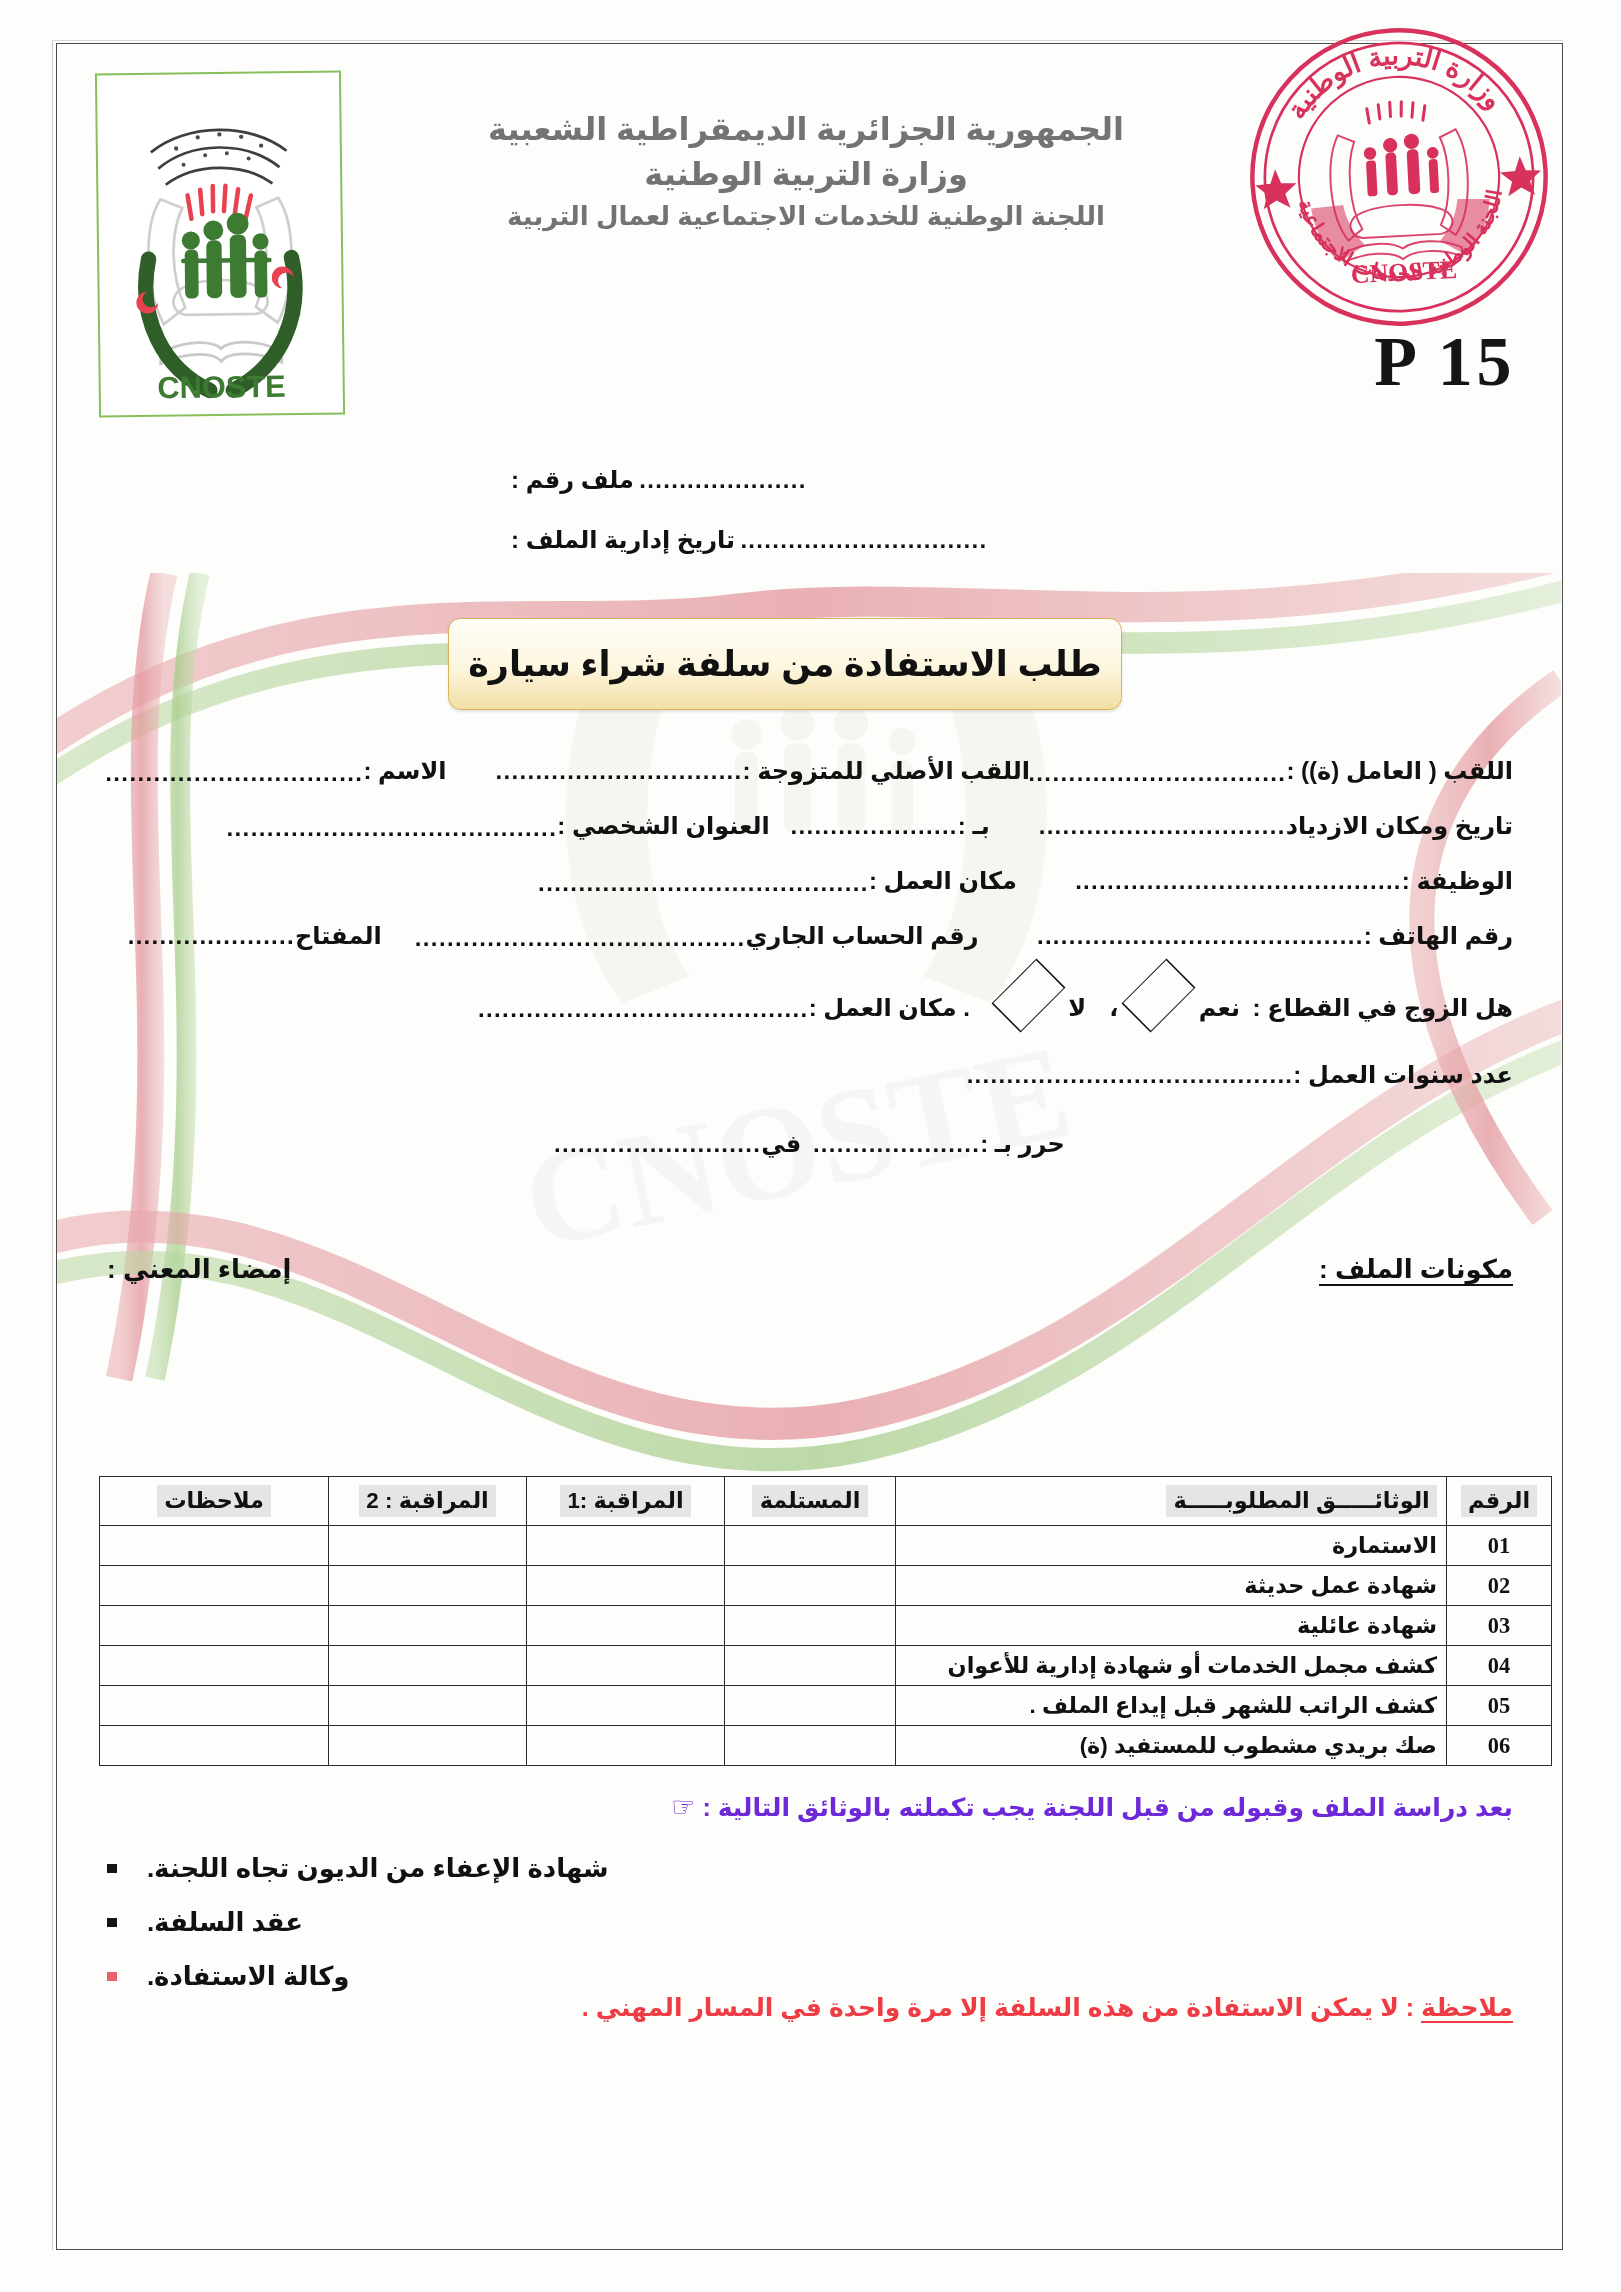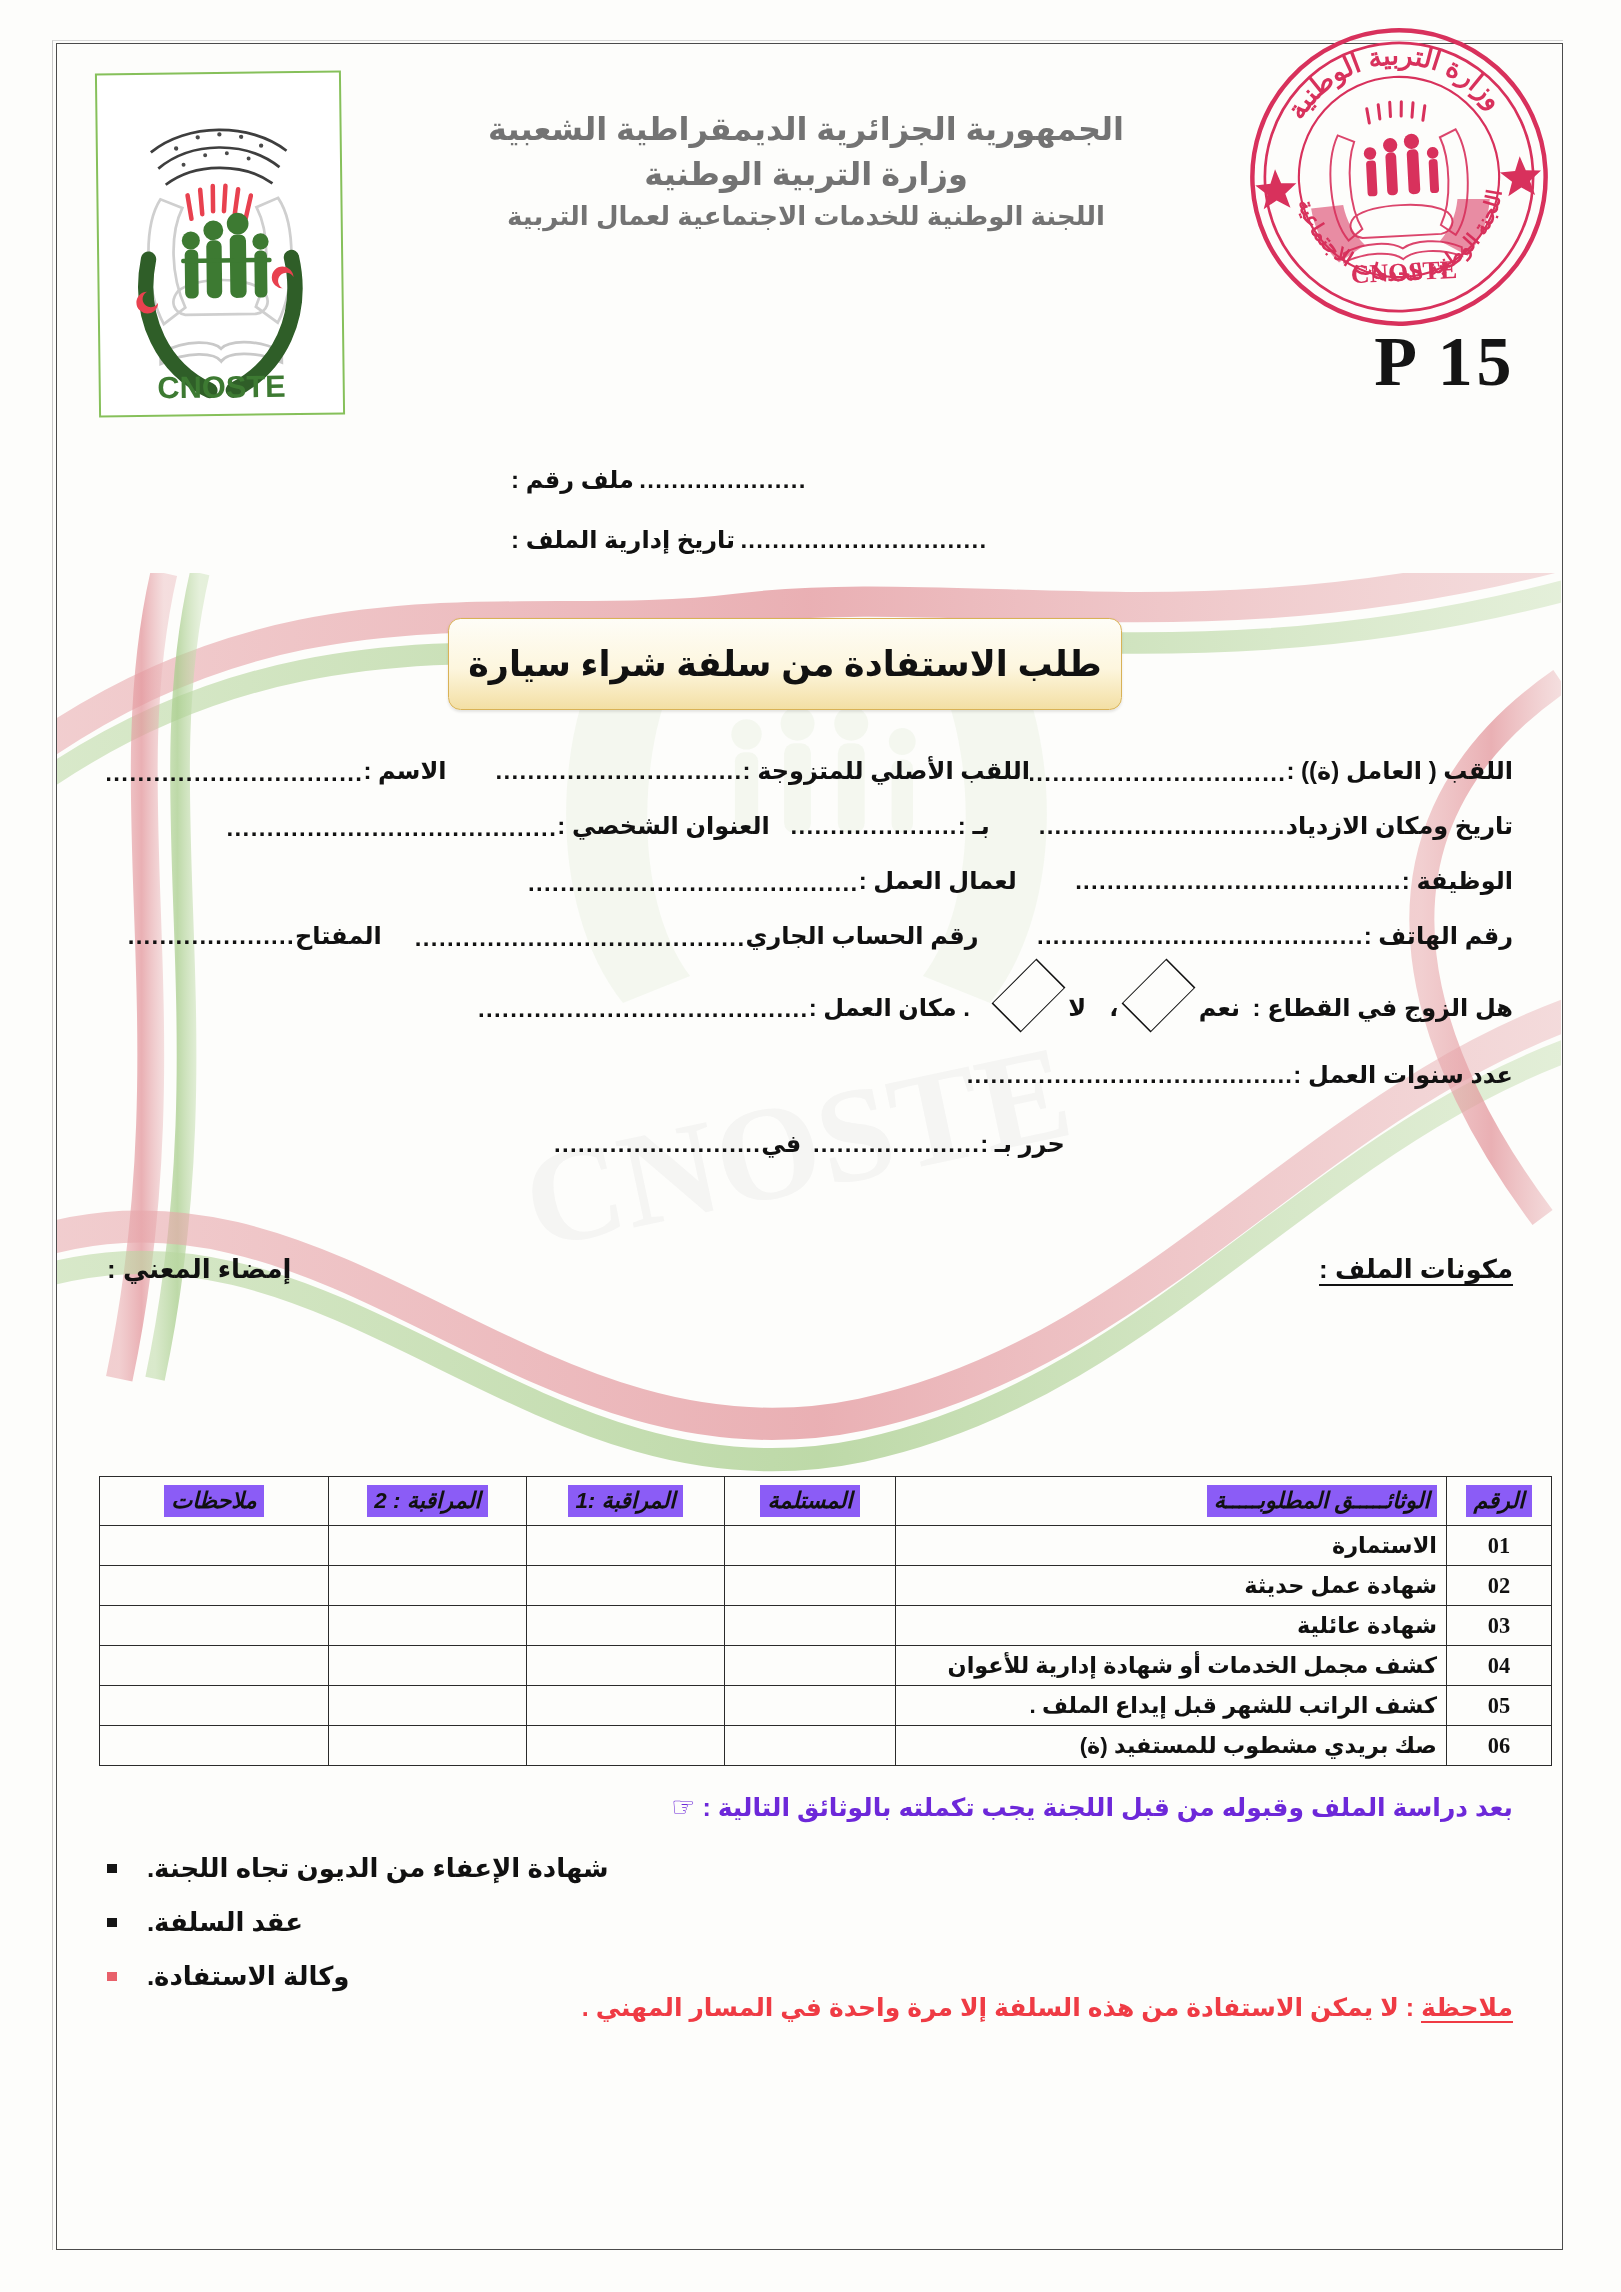--- a/index.html
+++ b/index.html
@@ -111,21 +111,21 @@
   
   .tbl{
     position:absolute;left:99px;top:1476px;width:1453px;border-collapse:collapse;
     direction:rtl;
   }
   .tbl td,.tbl th{
     border:1.4px solid #2b2b2b;height:39px;padding:0 9px;
     font-size:22.4px;font-weight:bold;color:#111;background:transparent;
   }
   .tbl th{height:48px;}
-  .hl{background:#8b5cf6;padding:1.8px 7.2px;display:inline-block;line-height:1.25;font-style:italic;}
+  .hl{background:#e5e5e5;padding:1.8px 7.2px;display:inline-block;line-height:1.25;}
   .c-num{width:86px;text-align:center;}
   .c-doc{text-align:right;}
   .c-rec{width:152px;text-align:center;}
   .c-ct1{width:179px;text-align:center;}
   .c-ct2{width:179px;text-align:center;}
   .c-note{width:210px;text-align:center;}
   .num-cell{font-family:"Liberation Serif","DejaVu Serif",serif;font-size:25px;direction:ltr;}
 
   
   .after{position:absolute;left:107px;top:1791px;width:1406px;text-align:right;}
@@ -355,21 +355,21 @@
       <span class="dots fill-md">...............................</span>
       <span class="lab">بـ :</span>
       <span class="dots fill-sm">.....................</span>
       <span class="lab">العنوان الشخصي :</span>
       <span class="dots fill">.........................................</span>
     </div>
 
     <div class="fline">
       <span class="lab">الوظيفة :</span>
       <span class="dots fill-lg">.........................................</span>
-      <span class="lab">لعمال العمل :</span>
+      <span class="lab">مكان العمل :</span>
       <span class="dots fill">.........................................</span>
     </div>
 
     <div class="fline">
       <span class="lab">رقم الهاتف :</span>
       <span class="dots fill-lg">.........................................</span>
       <span class="lab">رقم الحساب الجاري</span>
       <span class="dots fill">.........................................</span>
       <span class="lab">المفتاح</span>
       <span class="dots fill-sm">.....................</span>

